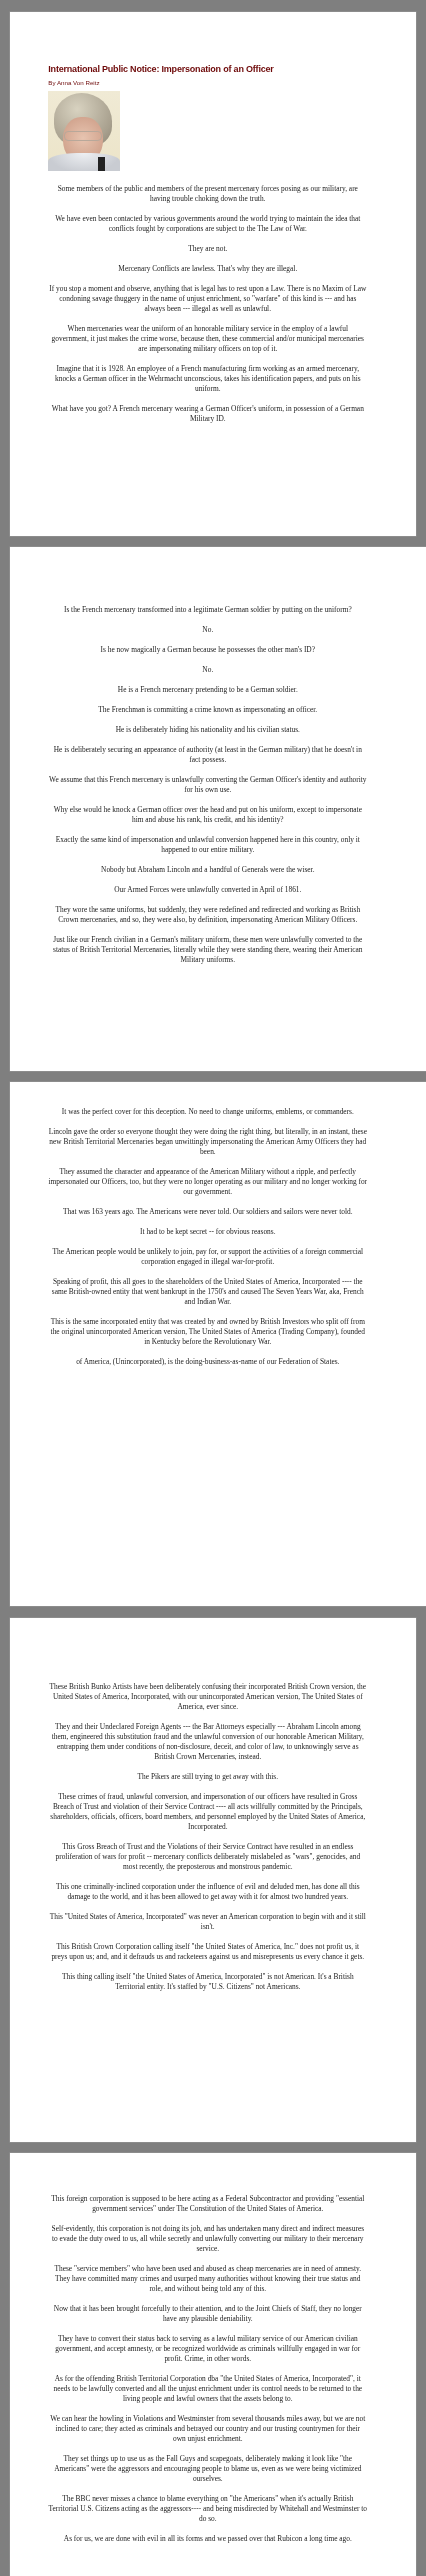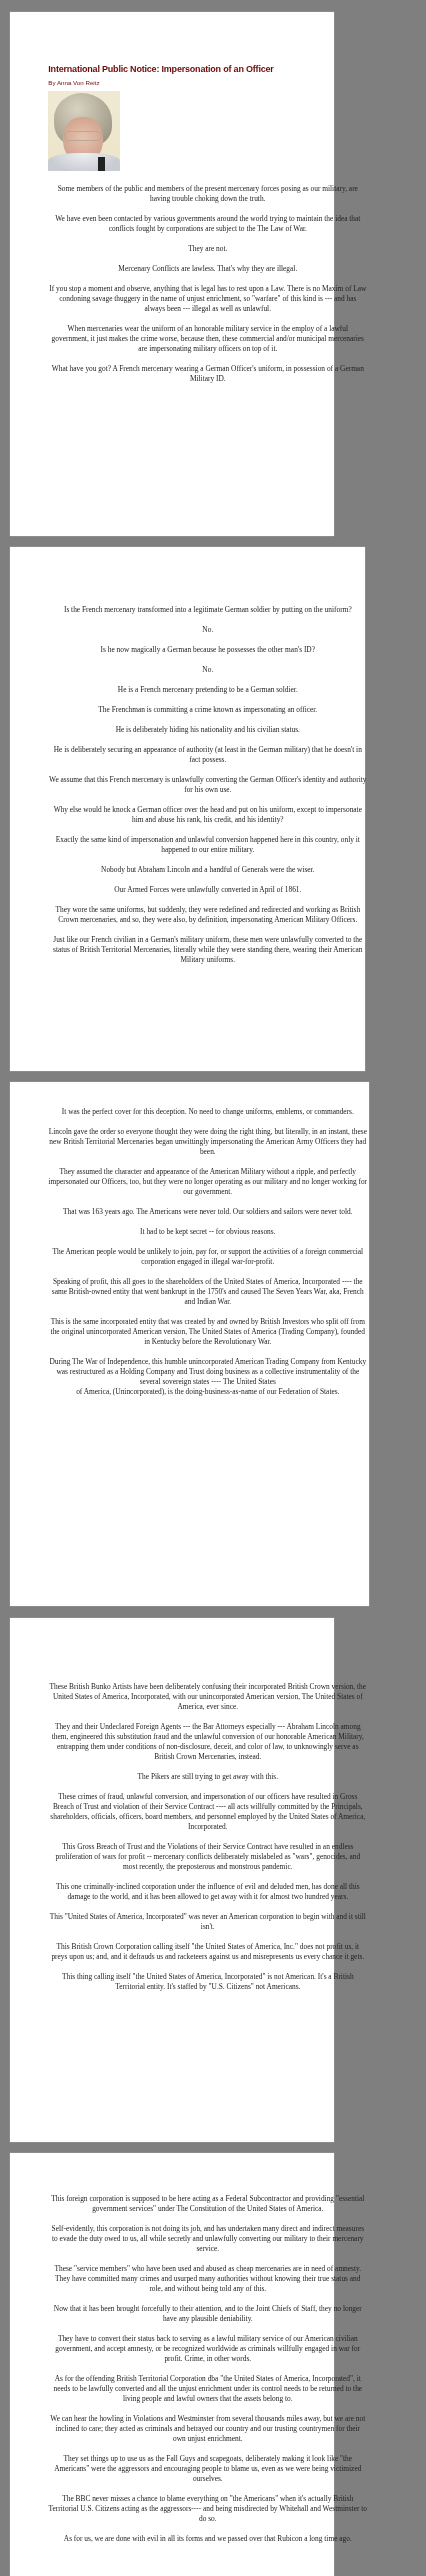--- a/index.html
+++ b/index.html
@@ -7,21 +7,21 @@
     background: #7f7f7f;
     width: 427px;
     height: 3230px;
     position: relative;
     overflow: hidden;
     font-family: "Liberation Serif", serif;
   }
   .page {
     position: absolute;
     left: 10.3px;
-    width: 324px;
+    width: 406px;
     height: 524px;
     background: #ffffff;
     box-shadow: 0 0 0 0.5px #9a9a9a;
   }
   .content {
     position: absolute;
     left: 38px;
     width: 319px;
     color: #222222;
     font-size: 7.4px;
@@ -89,20 +89,21 @@
       <div class="jacket"></div>
       <div class="collar"></div>
     </div>
     <div style="height:13px"></div>
     <p>Some members of the public and members of the present mercenary forces posing as our military, are having trouble choking down the truth.</p>
     <p>We have even been contacted by various governments around the world trying to maintain the idea that conflicts fought by corporations are subject to the The Law of War.</p>
     <p>They are not.</p>
     <p>Mercenary Conflicts are lawless.  That's why they are illegal.</p>
     <p>If you stop a moment and observe, anything that is legal has to rest upon a Law. There is no  Maxim of Law condoning savage thuggery in the name of unjust enrichment, so "warfare" of this kind is --- and has always been --- illegal as well as unlawful.</p>
     <p>When mercenaries wear the uniform of an honorable military service in the employ of a lawful government, it just makes the crime worse, because then, these commercial and/or municipal mercenaries are impersonating military officers on top of it.</p>
+    <p>Imagine that it is 1928.  An employee of a French manufacturing firm working as an armed mercenary, knocks a German officer in the Wehrmacht unconscious, takes his identification papers, and puts on his uniform.</p>
     <p>What have you got?  A French mercenary wearing a German Officer's uniform, in possession of a German Military ID.</p>
   </div>
 </div>
 
 <div class="page" style="top:547px;padding-left:31px;">
   <div class="content" style="top:58px;">
     <p>Is the French mercenary transformed into a legitimate German soldier by putting on the uniform?</p>
     <p>No.</p>
     <p>Is he now magically a German because he possesses the other man's ID?</p>
     <p>No.</p>
@@ -124,21 +125,20 @@
   <div class="content" style="top:25px;">
     <p>It was the perfect cover for this deception.  No need to change uniforms, emblems, or commanders.</p>
     <p>Lincoln gave the order so everyone thought they were doing the right thing, but literally, in an instant, these new British Territorial Mercenaries began unwittingly impersonating the American Army Officers they had been.</p>
     <p>They assumed the character and appearance of the American Military without a ripple, and perfectly impersonated our Officers, too, but they were no longer operating as our military and no longer working for our government.</p>
     <p>That was 163 years ago.  The Americans were never told.  Our soldiers and sailors were never told.</p>
     <p>It had to be kept secret -- for obvious reasons.</p>
     <p>The American people would be unlikely to join, pay for, or support the activities of a foreign commercial corporation engaged in illegal war-for-profit.</p>
     <p>Speaking of profit,  this all goes to the shareholders of the United States of America, Incorporated ---- the same British-owned entity that went bankrupt in the 1750's and caused The Seven Years War, aka, French and Indian War.</p>
     <p>This is the same incorporated entity that was created by and owned by British Investors who split off from the original unincorporated American version, The United States of America (Trading Company), founded in Kentucky before the Revolutionary War.</p>
     <div class="br-lines">
-      <p>During The War of Independence, this humble unincorporated American Trading Company from Kentucky was restructured as a Holding Company and Trust doing business as a collective instrumentality of the several sovereign states ---- The United States</p>
       <p>of America, (Unincorporated), is the doing-business-as-name of our Federation of States.</p>
     </div>
   </div>
 </div>
 
 <div class="page" style="top:1618px;">
   <div class="content" style="top:64px;">
     <p>These British Bunko Artists have been deliberately confusing their incorporated British Crown version, the United States of America, Incorporated, with our unincorporated American version, The United States of America, ever since.</p>
     <p>They and their Undeclared Foreign Agents --- the Bar Attorneys especially --- Abraham Lincoln among them, engineered this substitution fraud and the unlawful conversion of our honorable American Military, entrapping them under conditions of non-disclosure, deceit, and color of law, to unknowingly serve as British Crown Mercenaries, instead.</p>
     <p>The Pikers are still trying to get away with this.</p>

